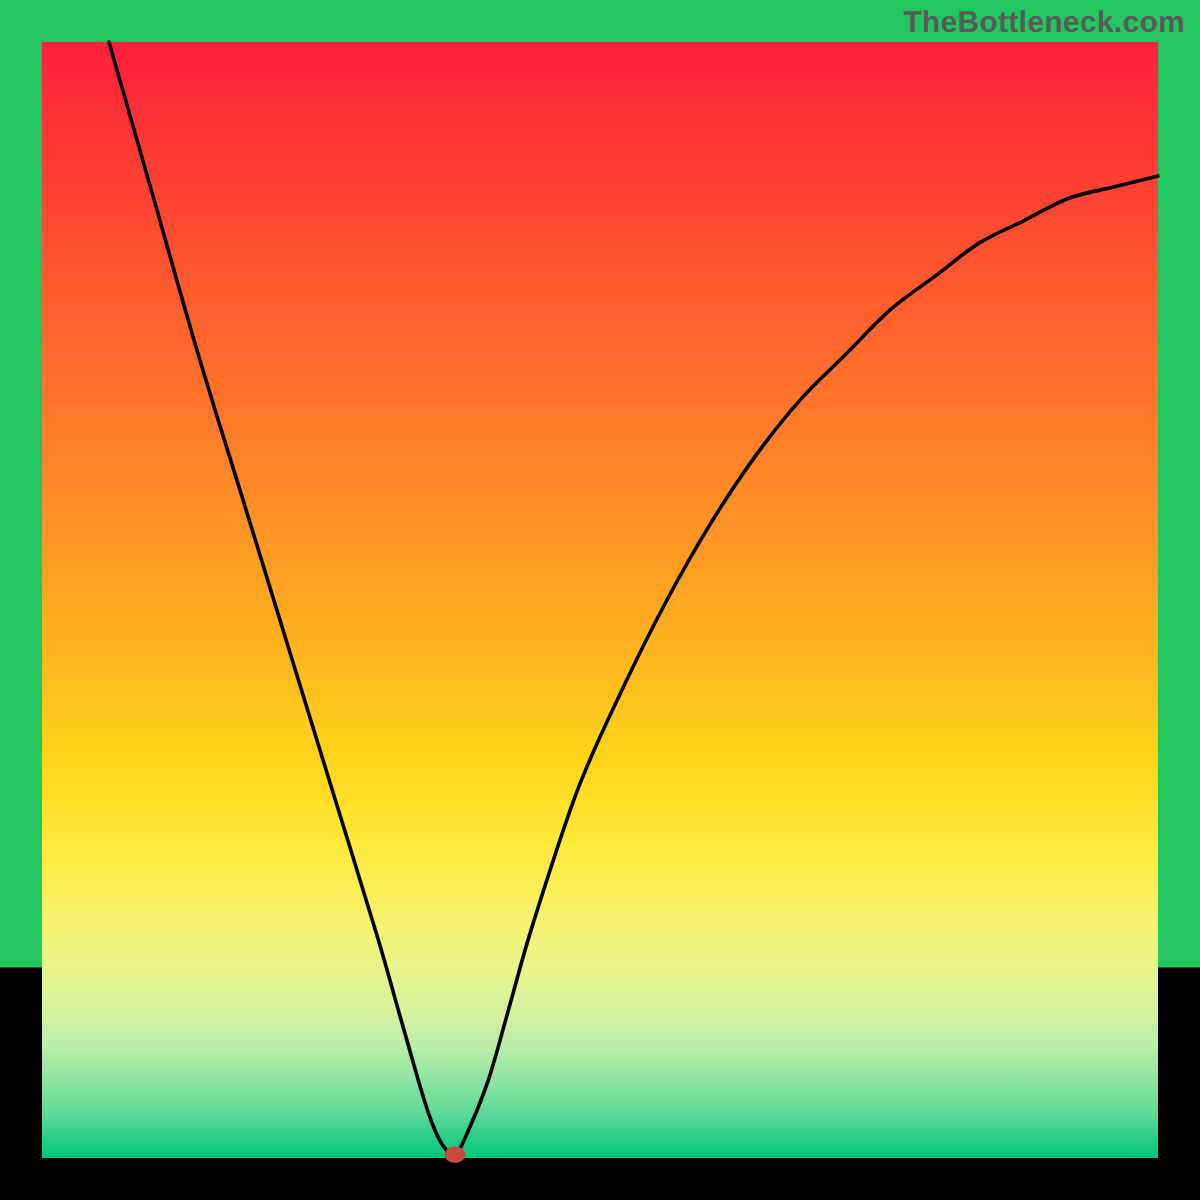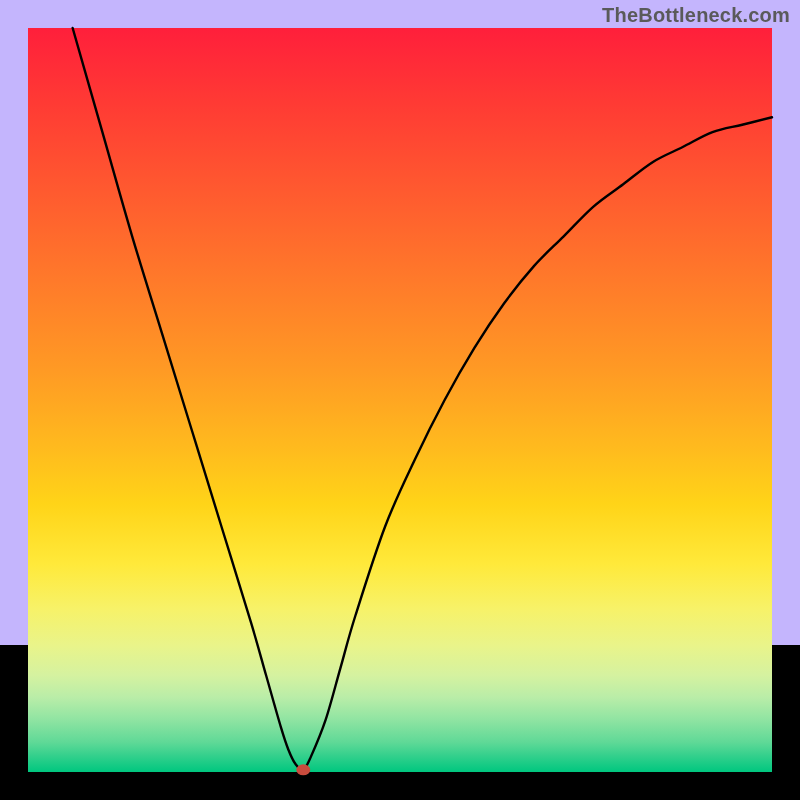--- a/index.html
+++ b/index.html
@@ -8,21 +8,21 @@
     width: 800px;
     height: 800px;
     background: #000;
     font-family: Arial, Helvetica, sans-serif;
     overflow: hidden;
   }
   .frame {
     position: relative;
     width: 800px;
     height: 645px;
-    background: #c4b5fd;
+    background: #22c55e;
   }
   .watermark {
     position: absolute;
     top: 4px;
     right: 10px;
     color: #5a5a5a;
     font-size: 20px;
     font-weight: 600;
     letter-spacing: 0.2px;
     user-select: none;

